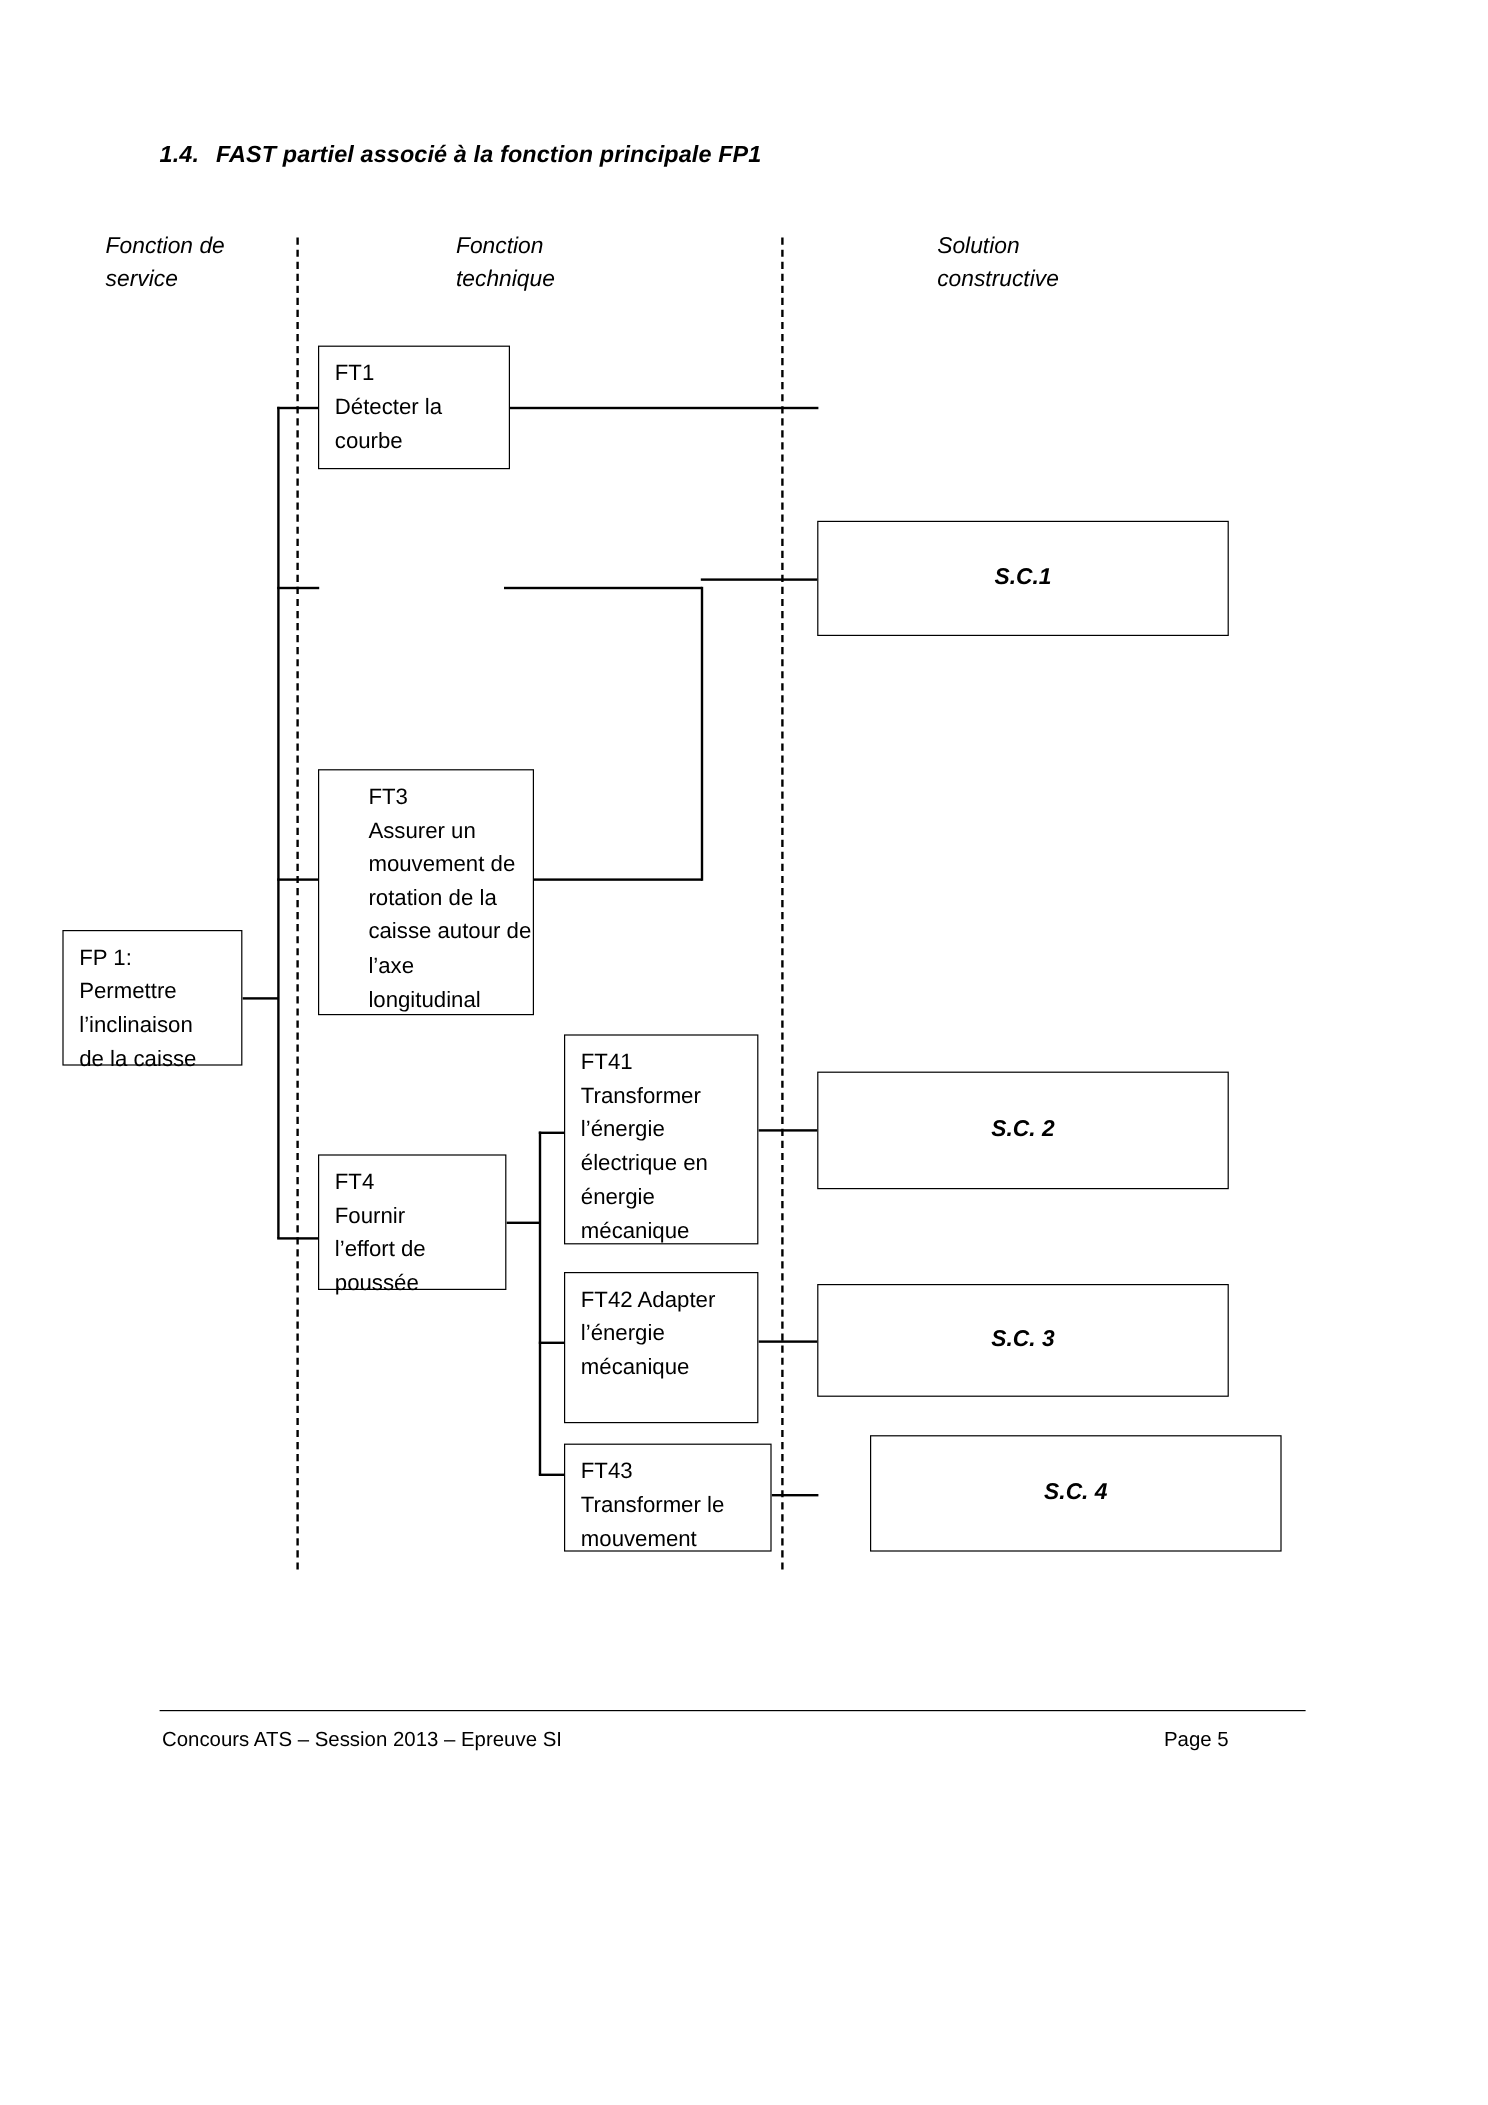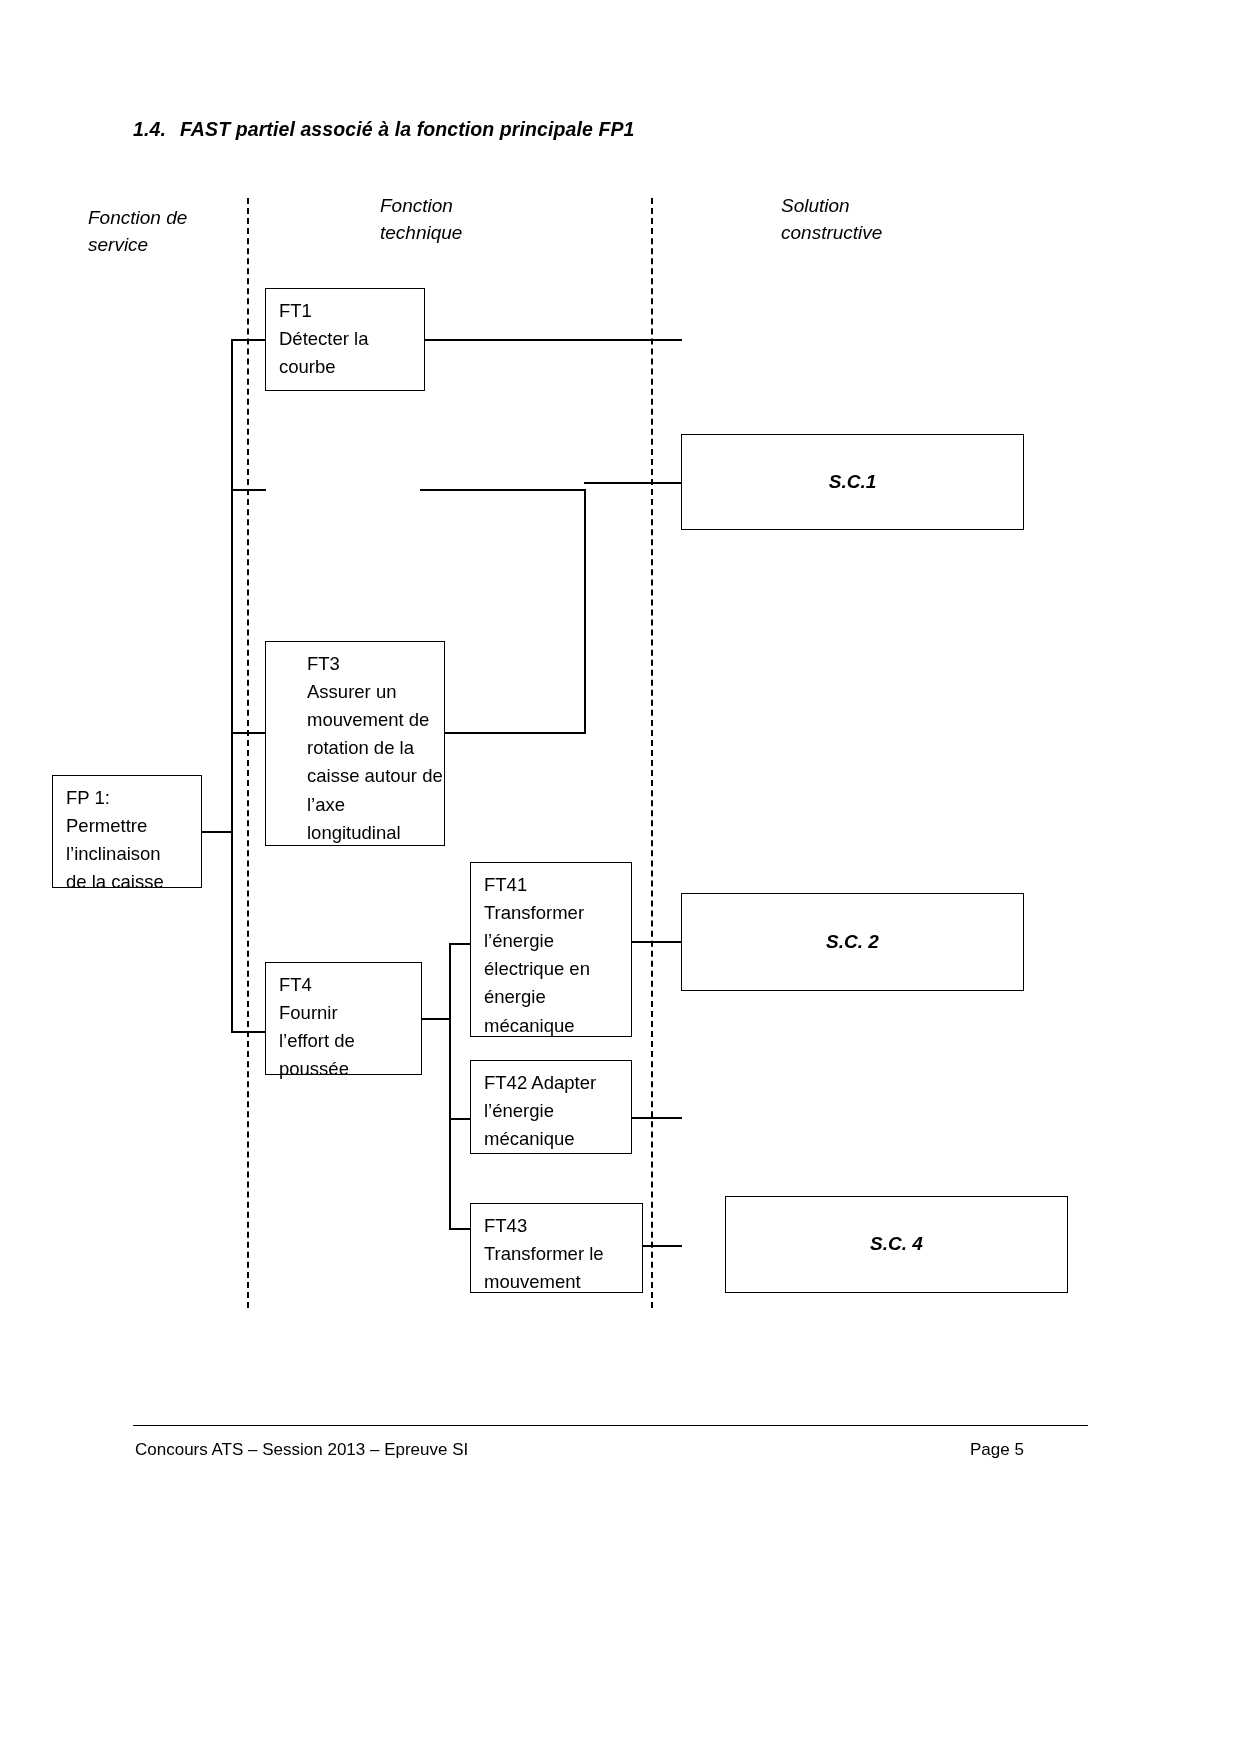--- a/index.html
+++ b/index.html
@@ -30,21 +30,21 @@
   .doc-title .num { margin-right: 14px; }
 
   
   .col-head {
     position: absolute;
     font-size: 19px;
     font-style: italic;
     line-height: 1.42;
     white-space: pre-line;
   }
-  #head-service     { left: 88px;  top: 193px; margin-top: 12px; }
+  #head-service     { left: 88px;  top: 193px; }
   #head-technique   { left: 380px; top: 193px; }
   #head-solution    { left: 781px; top: 193px; }
 
   
   .vdash {
     position: absolute;
     width: 0;
     border-left: 2.2px dashed #000;
   }
   #dash-left  { left: 247px; top: 198px; height: 1110px; }
@@ -74,21 +74,21 @@
 
   
   #box-fp1  { left: 52px;  top: 775px;  width: 150px; height: 113px; }
 
   
   #box-ft1  { left: 265px; top: 288px;  width: 160px; height: 103px; }
   #box-ft2  { left: 265px; top: 452px;  width: 155px; height: 75px;  }
   #box-ft3  { left: 265px; top: 641px;  width: 180px; height: 205px; padding-left: 41px; }
   #box-ft4  { left: 265px; top: 962px;  width: 157px; height: 113px; }
   #box-ft41 { left: 470px; top: 862px;  width: 162px; height: 175px; }
-  #box-ft42 { left: 470px; top: 1060px; width: 162px; height: 94px; }
+  #box-ft42 { left: 470px; top: 1060px; width: 162px; height: 126px; }
   #box-ft43 { left: 470px; top: 1203px; width: 173px; height: 90px;  }
 
   
   #box-sc0  { left: 681px; top: 288px;  width: 343px; height: 97px;  }
   #box-sc1  { left: 681px; top: 434px;  width: 343px; height: 96px;  }
   #box-sc2  { left: 681px; top: 893px;  width: 343px; height: 98px;  }
   #box-sc3  { left: 681px; top: 1070px; width: 343px; height: 94px;  }
   #box-sc4  { left: 681px; top: 1196px; width: 343px; height: 97px; margin-left: 44px;  }
 
   
@@ -211,19 +211,20 @@
 mécanique</div>
   <div class="box" id="box-ft42">FT42 Adapter
 l’énergie
 mécanique</div>
   <div class="box" id="box-ft43">FT43
 Transformer le
 mouvement</div>
 
   <div class="box sc" id="box-sc1">S.C.1</div>
   <div class="box sc" id="box-sc2">S.C. 2</div>
+  <div class="box sc" id="box-sc3">S.C. 3</div>
   <div class="box sc" id="box-sc4">S.C. 4</div>
 
   <div id="footer-rule"></div>
   <div class="footer-text" id="footer-left">Concours ATS – Session 2013 – Epreuve SI</div>
   <div class="footer-text" id="footer-right">Page 5</div>
 
 </div>
 
 </body></html>

